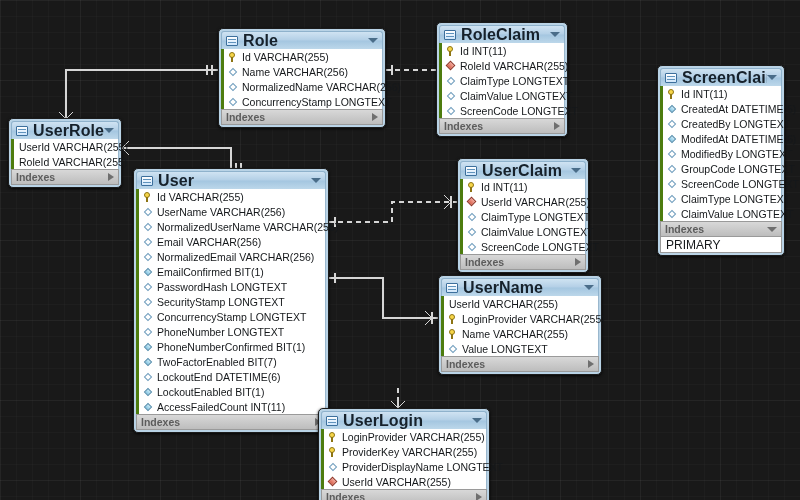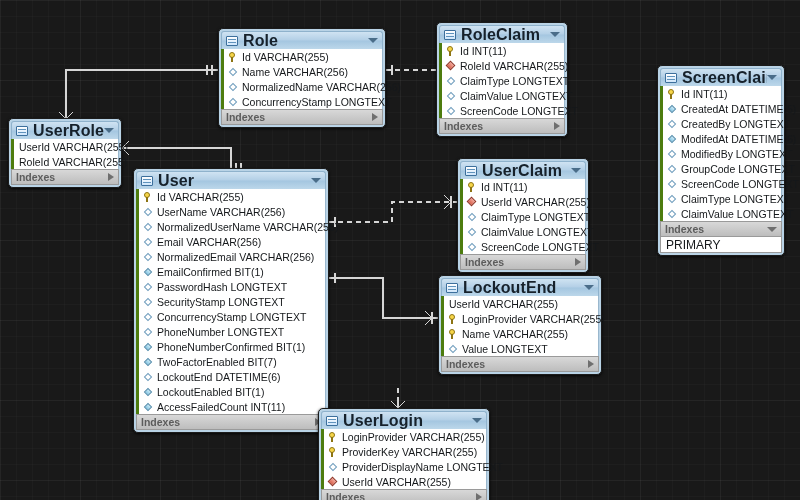--- a/index.html
+++ b/index.html
@@ -401,21 +401,21 @@
         </div>
       </div>
       <div class="idx-bar">
         <span>Indexes</span>
         <span class="idx-caret"></span>
       </div>
     </div>
     <div class="table-box" style="left: 438px; top: 275px; width: 164px;">
       <div class="tbl-header">
         <span class="tbl-ico"></span>
-        <span class="tbl-title">LockoutEnd</span>
+        <span class="tbl-title">UserName</span>
         <span class="tbl-caret"></span>
       </div>
       <div class="cols">
         <div class="col-row noicon">
           <span>UserId VARCHAR(255)</span>
         </div>
         <div class="col-row">
           <span class="ic ic-key"></span>
           <span>LoginProvider VARCHAR(255)</span>
         </div>

